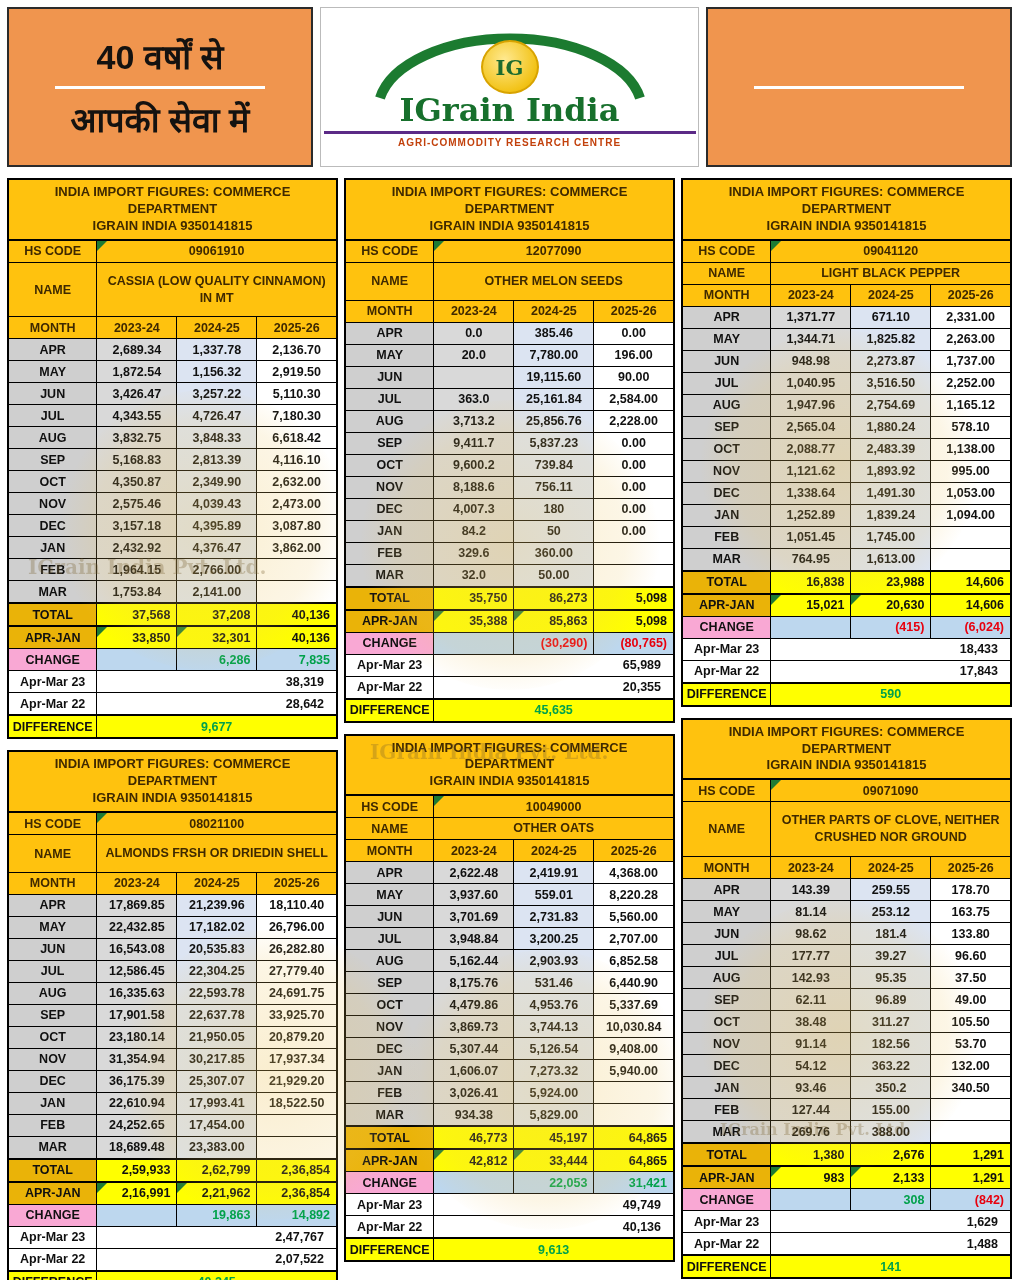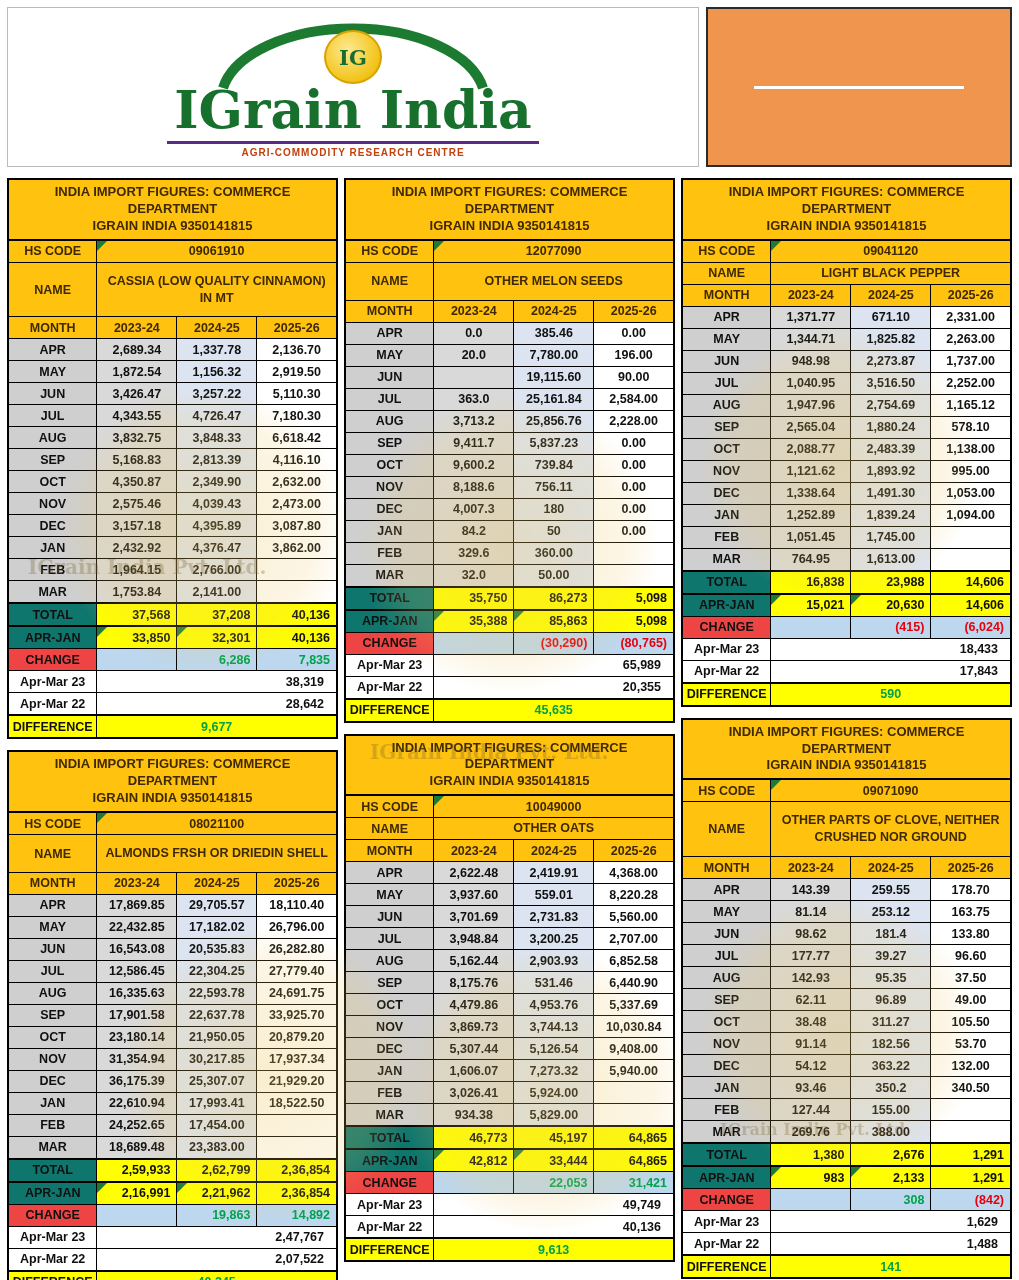--- a/index.html
+++ b/index.html
@@ -19,44 +19,44 @@
   .b-date{font-size:31px;font-weight:bold;color:#1a1208;letter-spacing:.5px;}
   .b-center{flex:1;background:#ffffff;border:1px solid #bbb;display:flex;flex-direction:column;
     align-items:center;justify-content:center;box-sizing:border-box;position:relative;}
   .arch-wrap{position:relative;width:330px;height:74px;}
   .arch-wrap svg{position:absolute;left:0;top:0;}
   .logo-circle{position:absolute;left:50%;top:14px;transform:translateX(-50%);
     width:54px;height:50px;border-radius:50%;
     background:radial-gradient(circle at 40% 35%,#FFE990,#F2C318 70%,#DFA900);
     border:2px solid #d8a300;display:flex;align-items:center;justify-content:center;
     color:#1C6B2F;font-family:"DejaVu Serif",serif;font-weight:bold;font-size:21px;}
-  .brand{font-family:"DejaVu Serif",serif;font-weight:bold;font-size:52px;color:#17702C;
+  .brand{font-family:"DejaVu Serif",serif;font-weight:bold;font-size:32px;color:#17702C;
     line-height:1;margin-top:-6px;}
   .brand-rule{width:372px;height:3px;background:#5B2A86;margin:5px 0 3px 0;}
   .brand-sub{font-size:10px;color:#c2410c;letter-spacing:1px;font-weight:bold;}
 
   
   .cols{display:flex;gap:6px;align-items:flex-start;}
   .col{flex:0 0 331px;display:flex;flex-direction:column;gap:11px;}
   .tbl table{border-collapse:collapse;width:100%;table-layout:fixed;background:#fff;}
   .tbl table{border:2.5px solid #000;}
   .tbl td{border:1.6px solid #000;font-weight:bold;font-size:12.5px;color:#101010;
     padding:1px 3px;height:19px;overflow:hidden;white-space:nowrap;box-sizing:content-box;}
   td.ttl{background:#FFC20E;color:#3F2900;text-align:center;font-size:13px;line-height:1.3;
     white-space:normal;height:auto;padding:4px 2px;border-bottom-width:2.2px;}
   td.hdr{background:#FFC20E;color:#3F2900;text-align:center;}
   td.namev{white-space:normal;height:auto;padding:10px 4px;line-height:1.35;}
   .thin td.namev{padding:2px 4px;}
   td.mlab{background:#CFCFCF;text-align:center;}
   td.v1{background:#D9D9D9;text-align:center;}
   td.v2{background:#DCE4F2;text-align:center;}
   td.v3{background:#FFFFFF;text-align:center;}
-  td.slab{background:#0f766e;text-align:center;border-top-width:2.2px;}
+  td.slab{background:#eab308;text-align:center;border-top-width:2.2px;}
   td.sval{background:#FFFF00;text-align:right;padding-right:6px;border-top-width:2.2px;}
-  td.clab{background:#ef4444;text-align:center;}
+  td.clab{background:#f9a8d4;text-align:center;}
   td.cval{background:#BDD7EE;text-align:right;padding-right:6px;}
   td.pos{color:#00A14B;} td.neg{color:#E8000D;}
   td.alab{background:#fff;text-align:center;}
   td.aval{background:#fff;text-align:right;padding-right:12px;}
   td.dlab{background:#FFFF00;text-align:center;border-top-width:2.2px;margin-left:24px;}
   td.dval{background:#FFFF00;text-align:center;color:#00A14B;border-top-width:2.2px;}
   td.tri{position:relative;}
   td.tri::before{content:"";position:absolute;left:0;top:0;width:0;height:0;
     border:5px solid transparent;border-left-color:#1E7B34;border-top-color:#1E7B34;}
 
@@ -65,20 +65,25 @@
     background:radial-gradient(circle,rgba(238,198,96,.30) 0%,rgba(238,198,96,.16) 55%,rgba(238,198,96,0) 72%);}
   .wmt{position:absolute;pointer-events:none;z-index:6;color:rgba(120,95,45,.30);
     font-weight:bold;font-size:20px;font-family:"DejaVu Serif",serif;white-space:nowrap;}
 </style>
 </head>
 <body>
 
 <div class="page">
 
   <div class="banner">
+    <div class="b-side">
+      <div class="hline1">40 वर्षों से</div>
+      <div class="rule"></div>
+      <div class="hline2">आपकी सेवा में</div>
+    </div>
     <div class="b-center">
       <div class="arch-wrap">
         <svg width="330" height="74" viewBox="0 0 330 74">
           <path d="M35,72 A132,72 0 0 1 295,72" fill="none" stroke="#1C7B30" stroke-width="10"></path>
         </svg>
         <div class="logo-circle">
           <span>IG</span>
         </div>
       </div>
       <div class="brand">IGrain India</div>
@@ -251,21 +256,21 @@
               </tr>
               <tr>
                 <td class="hdr">MONTH</td>
                 <td class="hdr">2023-24</td>
                 <td class="hdr">2024-25</td>
                 <td class="hdr">2025-26</td>
               </tr>
               <tr>
                 <td class="mlab">APR</td>
                 <td class="v1">17,869.85</td>
-                <td class="v2">29,705.57</td>
+                <td class="v2">21,239.96</td>
                 <td class="v3">18,110.40</td>
               </tr>
               <tr>
                 <td class="mlab">MAY</td>
                 <td class="v1">22,432.85</td>
                 <td class="v2">17,182.02</td>
                 <td class="v3">26,796.00</td>
               </tr>
               <tr>
                 <td class="mlab">JUN</td>

